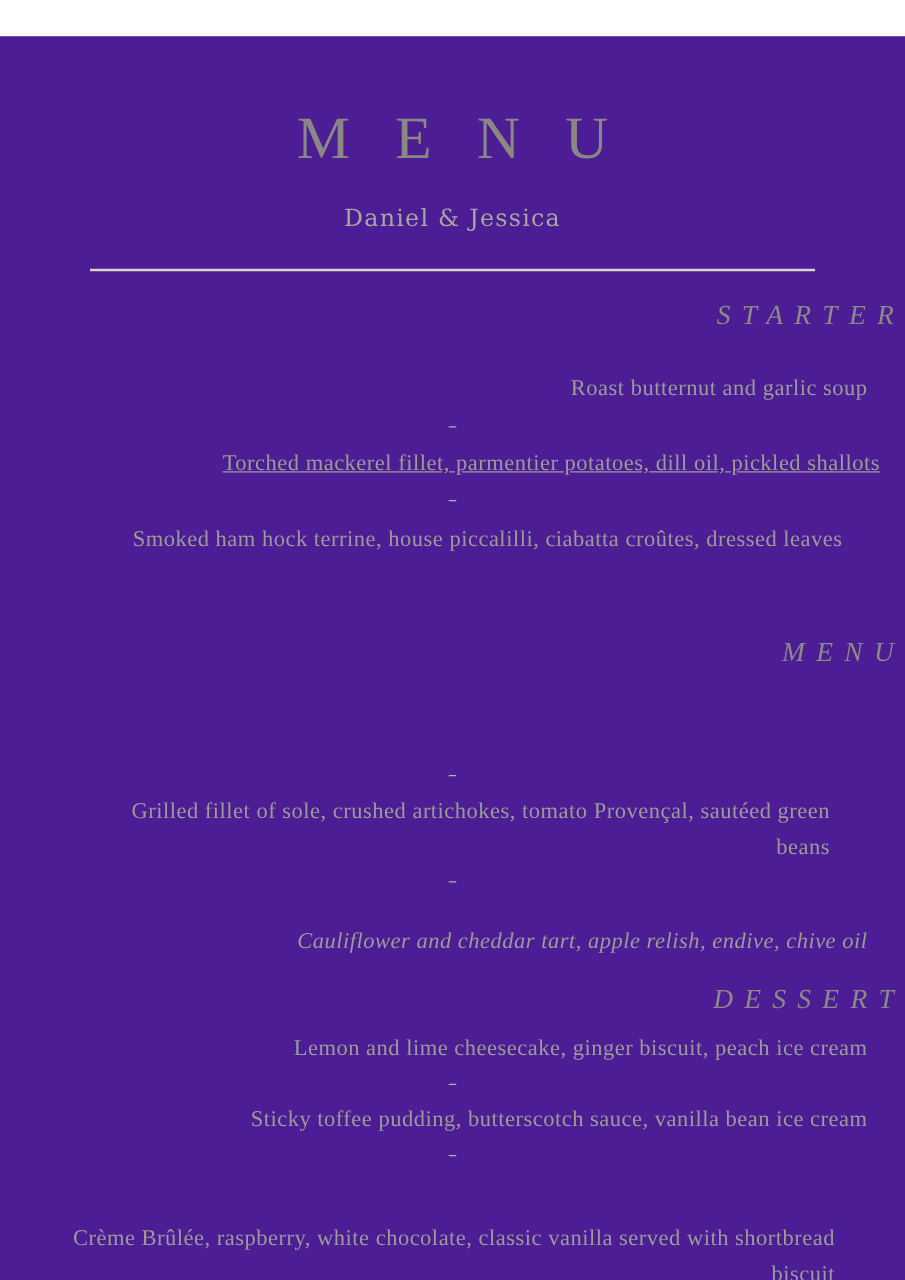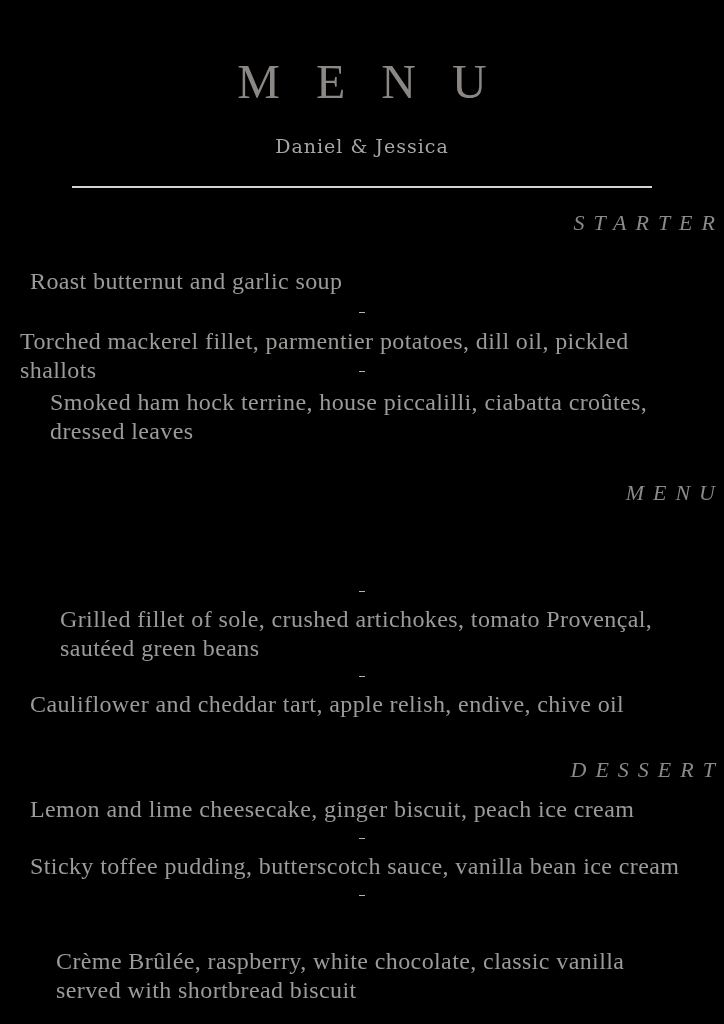--- a/index.html
+++ b/index.html
@@ -10,21 +10,22 @@
   body {
     width: 724px;
     height: 1024px;
     position: relative;
     overflow: hidden;
     font-family: "Liberation Serif", "DejaVu Serif", serif;
   }
   .page {
     position: absolute;
     inset: 0;
-    background: #000000;
+    background: #4c1d95;
+    margin-top: 29px;
   }
   .title {
     position: absolute;
     top: 52px;
     left: 0;
     width: 724px;
     text-align: center;
     font-size: 48px;
     letter-spacing: 36px;
     padding-left: 36px;
@@ -66,22 +67,22 @@
     box-sizing: border-box;
     color: #8c8a88;
     line-height: 30px;
     margin: 0;
     font-weight: normal;
   }
   .item {
     position: absolute;
     left: 30px;
     width: 664px;
-    text-align: left;
-    font-size: 24px;
+    text-align: right;
+    font-size: 18px;
     line-height: 29px;
     color: #9d9b99;
     letter-spacing: 0.4px;
   }
   .sep {
     position: absolute;
     left: 0;
     width: 724px;
     text-align: center;
     height: 10px;
@@ -99,29 +100,29 @@
 
 <div class="page">
 
   <h1 class="title">MENU</h1>
   <div class="names">Daniel &amp; Jessica</div>
   <div class="divider"></div>
 
   <h2 class="section-heading" style="top:208px;">STARTER</h2>
   <div class="item" style="top:267px;">Roast butternut and garlic soup</div>
   <div class="sep" style="top:312px;"><span></span></div>
-  <div class="item" style="top:327px; left:20px; width:684px;">Torched mackerel fillet, parmentier potatoes, dill oil, pickled shallots</div>
+  <div class="item" style="top:327px; left:20px; width:684px;text-decoration:underline;">Torched mackerel fillet, parmentier potatoes, dill oil, pickled shallots</div>
   <div class="sep" style="top:371px;"><span></span></div>
   <div class="item" style="top:388px; left:50px; width:624px;">Smoked ham hock terrine, house piccalilli, ciabatta croûtes, dressed leaves</div>
 
   <h2 class="section-heading" style="top:478px;">MENU</h2>
   <div class="sep" style="top:591px;"><span></span></div>
   <div class="item" style="top:605px; left:60px; width:604px;">Grilled fillet of sole, crushed artichokes, tomato Provençal, sautéed green beans</div>
   <div class="sep" style="top:676px;"><span></span></div>
-  <div class="item" style="top:690px;">Cauliflower and cheddar tart, apple relish, endive, chive oil</div>
+  <div class="item" style="top:709px;font-style:italic;">Cauliflower and cheddar tart, apple relish, endive, chive oil</div>
 
   <h2 class="section-heading" style="top:755px;">DESSERT</h2>
   <div class="item" style="top:795px;">Lemon and lime cheesecake, ginger biscuit, peach ice cream</div>
   <div class="sep" style="top:838px;"><span></span></div>
   <div class="item" style="top:852px;">Sticky toffee pudding, butterscotch sauce, vanilla bean ice cream</div>
   <div class="sep" style="top:895px;"><span></span></div>
   <div class="item" style="top:947px; left:56px; width:612px;">Crème Brûlée, raspberry, white chocolate, classic vanilla served with shortbread biscuit</div>
 
 </div>
 

